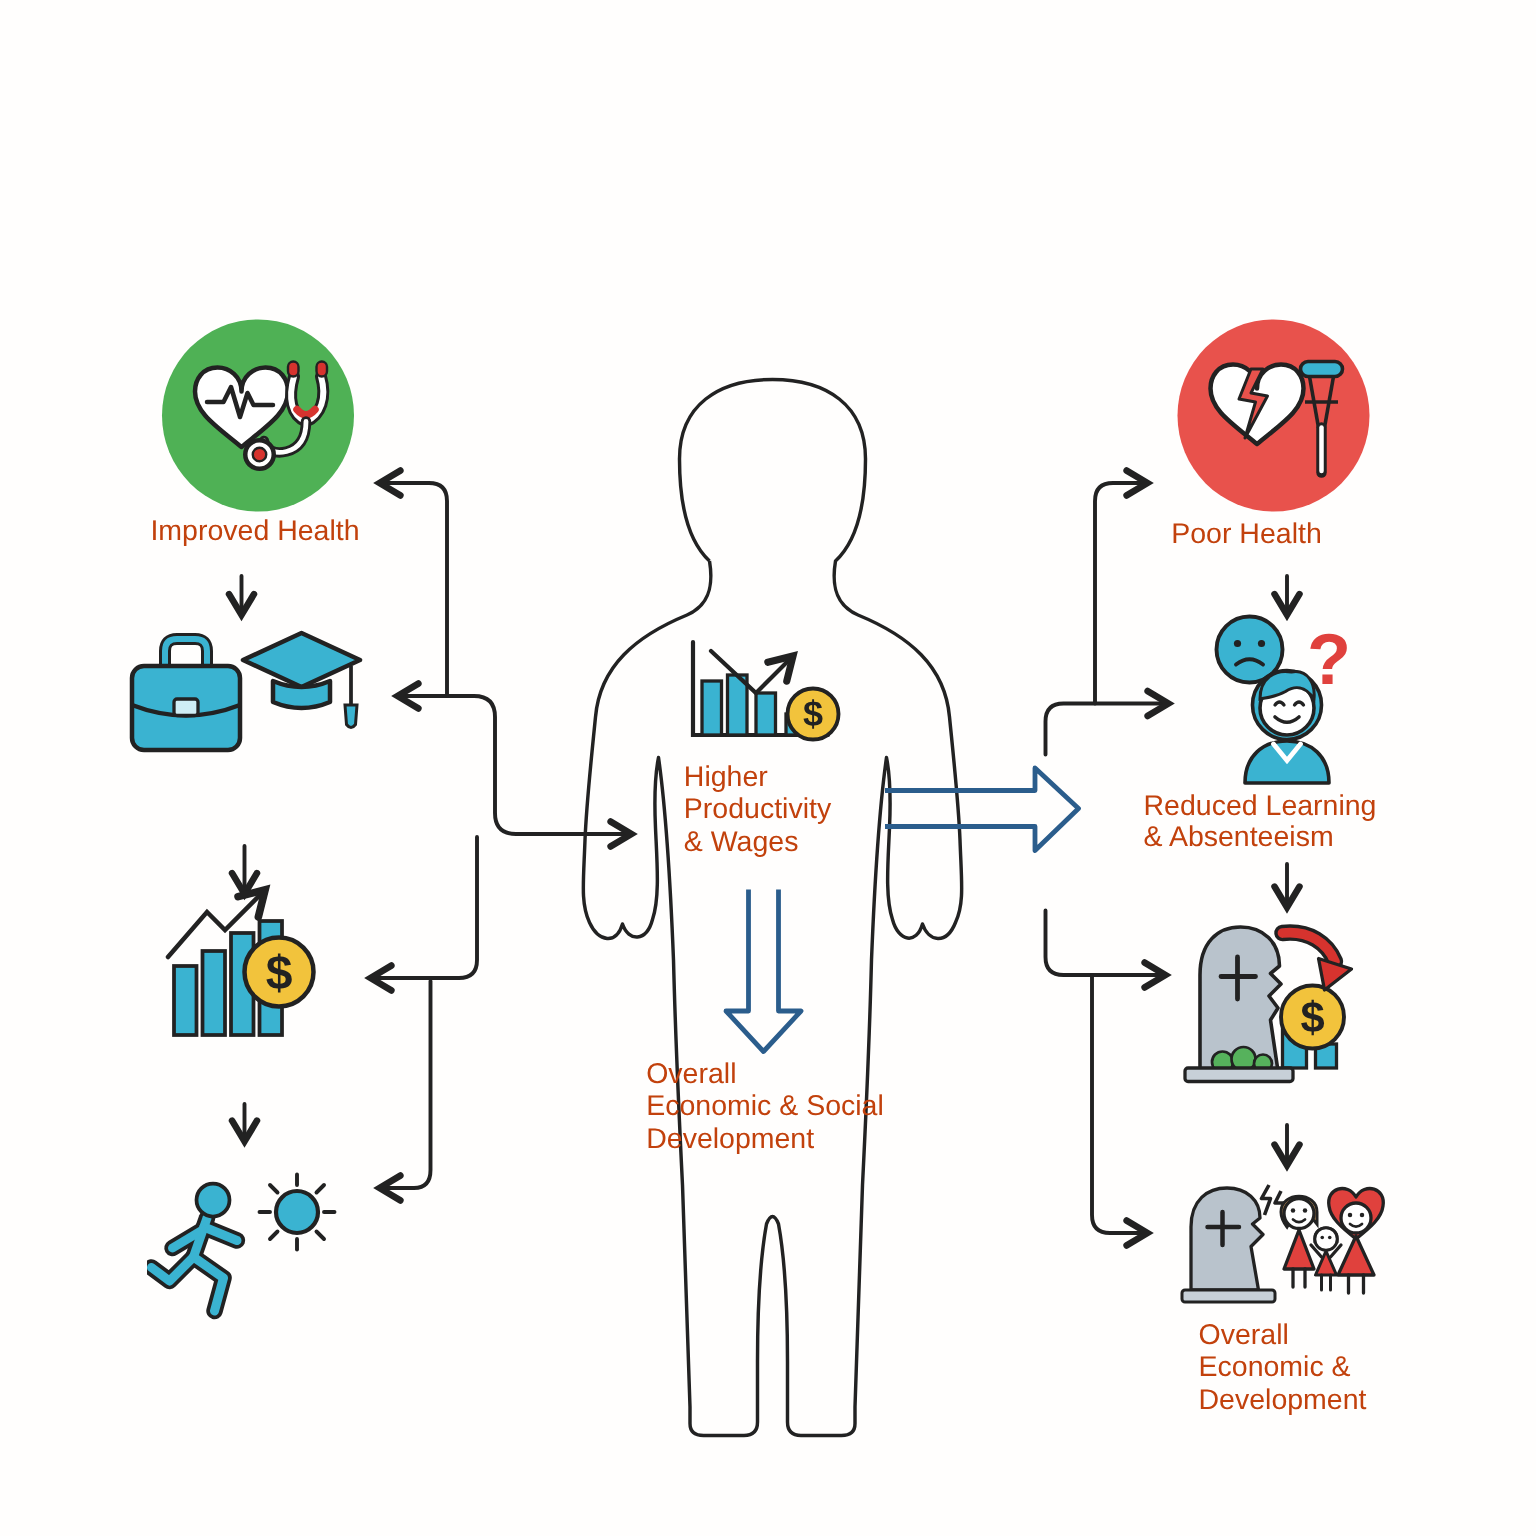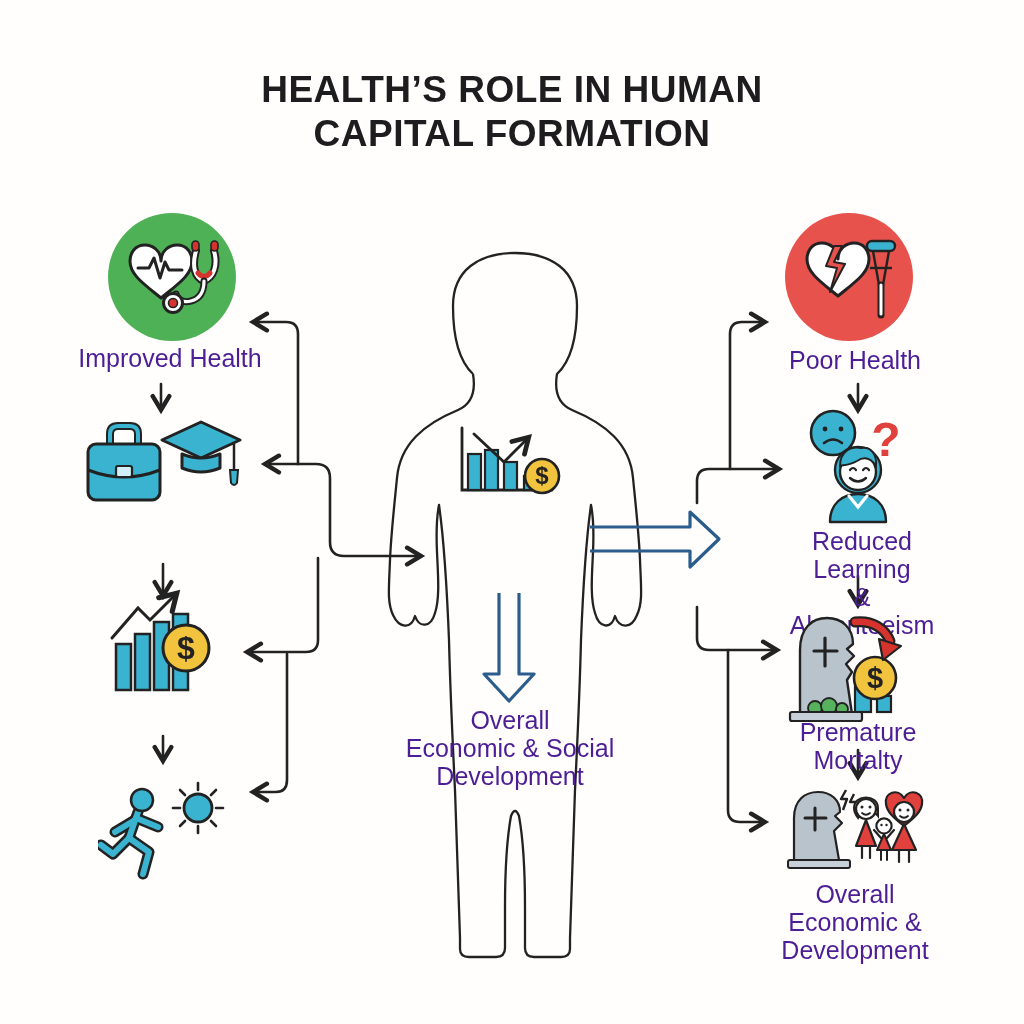--- a/index.html
+++ b/index.html
@@ -2,22 +2,22 @@
 <html><head>
 <meta charset="utf-8">
 <style>
   html,body{margin:0;padding:0;background:#ffffff;}
   .canvas{position:relative;width:1024px;height:1024px;background:#fffefd;overflow:hidden;
           font-family:"Liberation Sans", sans-serif;color:#242424;}
   .layer{position:absolute;left:0;top:0;}
   .title{position:absolute;left:512px;top:68px;transform:translateX(-50%);
          width:700px;text-align:center;font-size:37px;font-weight:bold;
          letter-spacing:.5px;line-height:1.2;color:#1d1d1f;white-space:pre-line;}
-  .label{position:absolute;transform:translateX(-50%);text-align:center;
-         font-size:25px;line-height:1.12;color:#4c1d95;white-space:pre-line;}
+  .label{position:absolute;transform:translateX(-50%);
+         font-size:19px;line-height:1.12;color:#c2410c;white-space:pre-line;}
   .icon{position:absolute;}
 </style>
 </head>
 <body>
 
 <div class="canvas">
 
   <svg class="layer" width="1024" height="1024" viewBox="0 0 1024 1024">
     <defs>
       <marker id="ah" viewBox="0 0 12 12" refX="9" refY="6" markerWidth="8.5" markerHeight="8.5" orient="auto-start-reverse">
@@ -61,22 +61,20 @@
       <path d="M858,576 L858,604" marker-end="url(#ah)"></path>
       <path d="M858,750 L858,776" marker-end="url(#ah)"></path>
     </g>
 
     <g fill="none" stroke="#2b5d8c" stroke-width="3.2" stroke-linejoin="round">
       <path d="M590,527 L690,527 L690,512 L719,539 L690,567 L690,551 L590,551"></path>
       <path d="M499,593 L499,674 L484,674 L509,701 L534,674 L519,674 L519,593"></path>
     </g>
   </svg>
 
-  <div class="title">HEALTH’S ROLE IN HUMAN
-CAPITAL FORMATION</div>
 
   <svg class="icon" style="left:106px;top:211px" width="132" height="132" viewBox="0 0 132 132">
     <circle cx="66" cy="66" r="64" fill="#4fb155"></circle>
     <path d="M55,50 C55,40 47,34 39,34 C29,34 24,42 24,50 C24,64 38,73 55,87 C72,73 86,64 86,50 C86,42 81,34 71,34 C63,34 55,40 55,50 Z" fill="#fff" stroke="#222" stroke-width="3" stroke-linejoin="round"></path>
     <polyline points="32,57 43,57 48,47 54,67 59,51 63,59 76,59" fill="none" stroke="#222" stroke-width="3" stroke-linejoin="round" stroke-linecap="round"></polyline>
     <path d="M90,40 C86,54 88,66 98,70 C108,66 112,54 108,40" fill="none" stroke="#222" stroke-width="8" stroke-linecap="round"></path>
     <path d="M90,40 C86,54 88,66 98,70 C108,66 112,54 108,40" fill="none" stroke="#fff" stroke-width="4" stroke-linecap="round"></path>
     <path d="M92,62 Q98,69 104,62" fill="none" stroke="#d6332e" stroke-width="5" stroke-linecap="round"></path>
     <rect x="86" y="30" width="7" height="10" rx="3.5" fill="#d6332e" stroke="#222" stroke-width="1.6"></rect>
     <rect x="105" y="30" width="7" height="10" rx="3.5" fill="#d6332e" stroke="#222" stroke-width="1.6"></rect>
@@ -141,71 +139,73 @@
   <svg class="icon" style="left:452px;top:424px" width="115" height="85" viewBox="0 0 115 85">
     <path d="M10,4 L10,66 L100,66" fill="none" stroke="#222" stroke-width="2.8" stroke-linecap="round"></path>
     <rect x="16" y="30" width="13" height="36" fill="#3ab3d1" stroke="#222" stroke-width="2.2"></rect>
     <rect x="33" y="26" width="13" height="40" fill="#3ab3d1" stroke="#222" stroke-width="2.2"></rect>
     <rect x="52" y="38" width="13" height="28" fill="#3ab3d1" stroke="#222" stroke-width="2.2"></rect>
     <rect x="72" y="52" width="13" height="14" fill="#3ab3d1" stroke="#222" stroke-width="2.2"></rect>
     <path d="M22,10 L52,38 L76,14" fill="none" stroke="#222" stroke-width="2.8" stroke-linecap="round" marker-end="url(#ah)"></path>
     <circle cx="90" cy="52" r="17" fill="#f2c33c" stroke="#222" stroke-width="2.6"></circle>
     <text x="90" y="60" text-anchor="middle" font-size="24" font-weight="bold" fill="#222">$</text>
   </svg>
+  <div class="label" style="left:505px;top:508px">Higher
+Productivity
+&amp; Wages</div>
   <div class="label" style="left:510px;top:706px">Overall
 Economic &amp; Social
 Development</div>
 
   <svg class="icon" style="left:783px;top:211px" width="132" height="132" viewBox="0 0 132 132">
     <circle cx="66" cy="66" r="64" fill="#e8524c"></circle>
     <path d="M55,48 C55,38 47,32 39,32 C29,32 24,40 24,48 C24,62 38,71 55,85 C72,71 86,62 86,48 C86,40 81,32 71,32 C63,32 55,38 55,48 Z" fill="#fff" stroke="#222" stroke-width="3" stroke-linejoin="round"></path>
     <polygon points="51,35 43,55 54,57 47,81 62,53 51,51 59,35" fill="#e8524c" stroke="#222" stroke-width="2" stroke-linejoin="round"></polygon>
     <rect x="84" y="30" width="28" height="10" rx="5" fill="#3ab3d1" stroke="#222" stroke-width="2.4"></rect>
     <path d="M90,40 L96,74" fill="none" stroke="#222" stroke-width="2.4"></path>
     <path d="M106,40 L100,74" fill="none" stroke="#222" stroke-width="2.4"></path>
     <path d="M87,57 L109,57" fill="none" stroke="#222" stroke-width="2.4"></path>
     <path d="M98,74 L98,104" fill="none" stroke="#222" stroke-width="7" stroke-linecap="round"></path>
     <path d="M98,74 L98,103" fill="none" stroke="#fff" stroke-width="3" stroke-linecap="round"></path>
   </svg>
-  <div class="label" style="left:855px;top:346px">Poor Health</div>
+  <div class="label" style="left:831px;top:346px">Poor Health</div>
 
   <svg class="icon" style="left:806px;top:406px" width="100" height="118" viewBox="0 0 100 118">
     <circle cx="27" cy="27" r="22" fill="#3ab3d1" stroke="#222" stroke-width="2.6"></circle>
     <circle cx="19" cy="23" r="2.4" fill="#222"></circle>
       <circle cx="35" cy="23" r="2.4" fill="#222"></circle>
     <path d="M18,37 Q27,30 36,37" fill="none" stroke="#222" stroke-width="2.6" stroke-linecap="round"></path>
     <text x="80" y="50" text-anchor="middle" font-size="48" font-weight="bold" fill="#e0413d">?</text>
     <circle cx="52" cy="64" r="23" fill="#3ab3d1" stroke="#222" stroke-width="2.4"></circle>
     <circle cx="52" cy="66" r="18" fill="#fff" stroke="#222" stroke-width="2.4"></circle>
     <path d="M34,60 C34,46 44,40 55,42 C66,40 71,50 70,60 C64,51 57,51 51,55 C44,59 38,59 34,60 Z" fill="#3ab3d1" stroke="#222" stroke-width="2"></path>
     <path d="M44,64 q3,-4 6,0" fill="none" stroke="#222" stroke-width="2.2" stroke-linecap="round"></path>
     <path d="M57,64 q3,-4 6,0" fill="none" stroke="#222" stroke-width="2.2" stroke-linecap="round"></path>
     <path d="M44,72 q8,7 16,0" fill="none" stroke="#222" stroke-width="2.4" stroke-linecap="round"></path>
     <path d="M24,116 C24,98 36,88 52,88 C68,88 80,98 80,116 Z" fill="#3ab3d1" stroke="#222" stroke-width="2.4" stroke-linejoin="round"></path>
     <path d="M43,90 L52,101 L61,90" fill="none" stroke="#fff" stroke-width="3.2" stroke-linecap="round"></path>
   </svg>
-  <div class="label" style="left:862px;top:527px">Reduced Learning
+  <div class="label" style="left:840px;top:527px">Reduced Learning
 &amp; Absenteeism</div>
 
   <svg class="icon" style="left:785px;top:608px" width="125" height="115" viewBox="0 0 125 115">
     <rect x="70" y="72" width="16" height="32" fill="#3ab3d1" stroke="#222" stroke-width="2.2"></rect>
     <rect x="92" y="88" width="14" height="16" fill="#3ab3d1" stroke="#222" stroke-width="2.2"></rect>
     <path d="M15,106 L15,42 C15,20 27,10 42,10 C57,10 68,20 68,36 L62,41 L69,48 L61,56 L67,64 L62,72 L67,106 Z" fill="#b9c3cc" stroke="#222" stroke-width="2.4" stroke-linejoin="round"></path>
     <path d="M40,30 L40,58 M29,43 L52,43" stroke="#222" stroke-width="3.2" stroke-linecap="round"></path>
     <circle cx="30" cy="100" r="7" fill="#56b25c" stroke="#222" stroke-width="1.8"></circle>
     <circle cx="44" cy="98" r="8" fill="#56b25c" stroke="#222" stroke-width="1.8"></circle>
     <circle cx="57" cy="101" r="6" fill="#56b25c" stroke="#222" stroke-width="1.8"></circle>
     <rect x="5" y="104" width="72" height="9" rx="2" fill="#c7d0d8" stroke="#222" stroke-width="2.2"></rect>
     <circle cx="90" cy="70" r="21" fill="#f2c33c" stroke="#222" stroke-width="2.6"></circle>
     <text x="90" y="80" text-anchor="middle" font-size="29" font-weight="bold" fill="#222">$</text>
     <path d="M70,14 C88,12 100,21 105,33" fill="none" stroke="#222" stroke-width="11" stroke-linecap="round"></path>
     <path d="M70,14 C88,12 100,21 105,33" fill="none" stroke="#d6332e" stroke-width="6.5" stroke-linecap="round"></path>
     <polygon points="94,31 116,38 98,52" fill="#d6332e" stroke="#222" stroke-width="2.2" stroke-linejoin="round"></polygon>
   </svg>
-  <div class="label" style="left:858px;top:718px">Premature Mortalty</div>
 
   <svg class="icon" style="left:786px;top:786px" width="140" height="92" viewBox="0 0 140 92">
     <path d="M8,74 L8,32 C8,14 19,6 32,6 C45,6 54,14 54,26 L49,30 L56,37 L48,45 L53,74 Z" fill="#b9c3cc" stroke="#222" stroke-width="2.2" stroke-linejoin="round"></path>
     <path d="M29,22 L29,44 M19,32 L40,32" stroke="#222" stroke-width="3" stroke-linecap="round"></path>
     <rect x="2" y="74" width="62" height="8" rx="2" fill="#c7d0d8" stroke="#222" stroke-width="2"></rect>
     <path d="M60,4 L55,13 L61,13 L57,24" fill="none" stroke="#222" stroke-width="2.4" stroke-linejoin="round"></path>
     <path d="M68,8 L64,16 L70,16" fill="none" stroke="#222" stroke-width="2.4" stroke-linejoin="round"></path>
     <path d="M68,22 C68,8 92,8 92,22 L92,30 C86,22 76,24 72,32 C69,28 68,25 68,22 Z" fill="#d9a05b" stroke="#222" stroke-width="2"></path>
     <circle cx="80" cy="23" r="10" fill="#fff" stroke="#222" stroke-width="2.2"></circle>
     <circle cx="76" cy="21" r="1.5" fill="#222"></circle>

